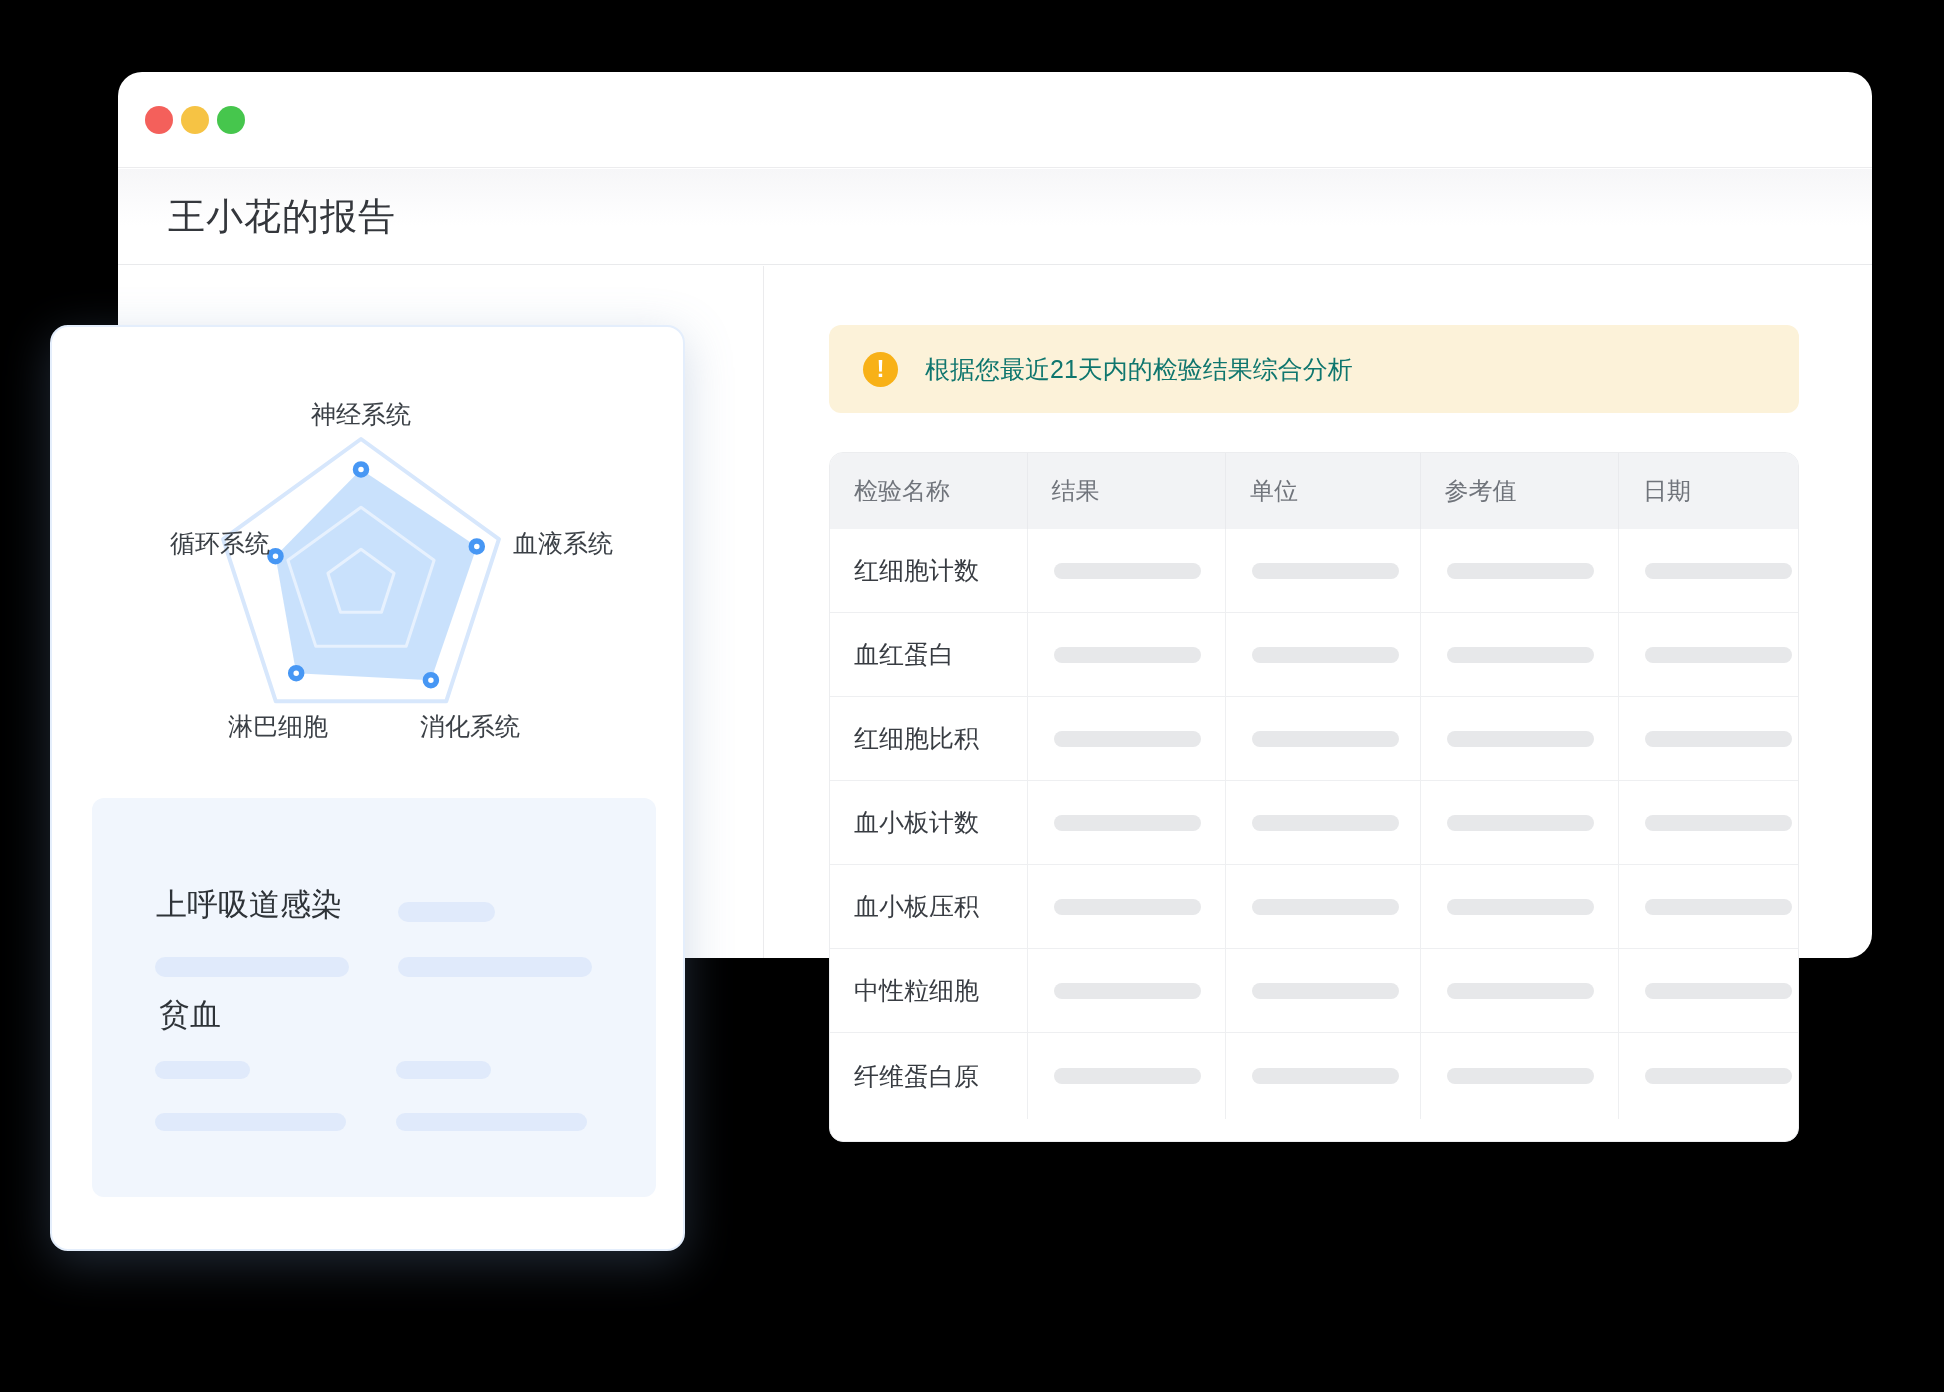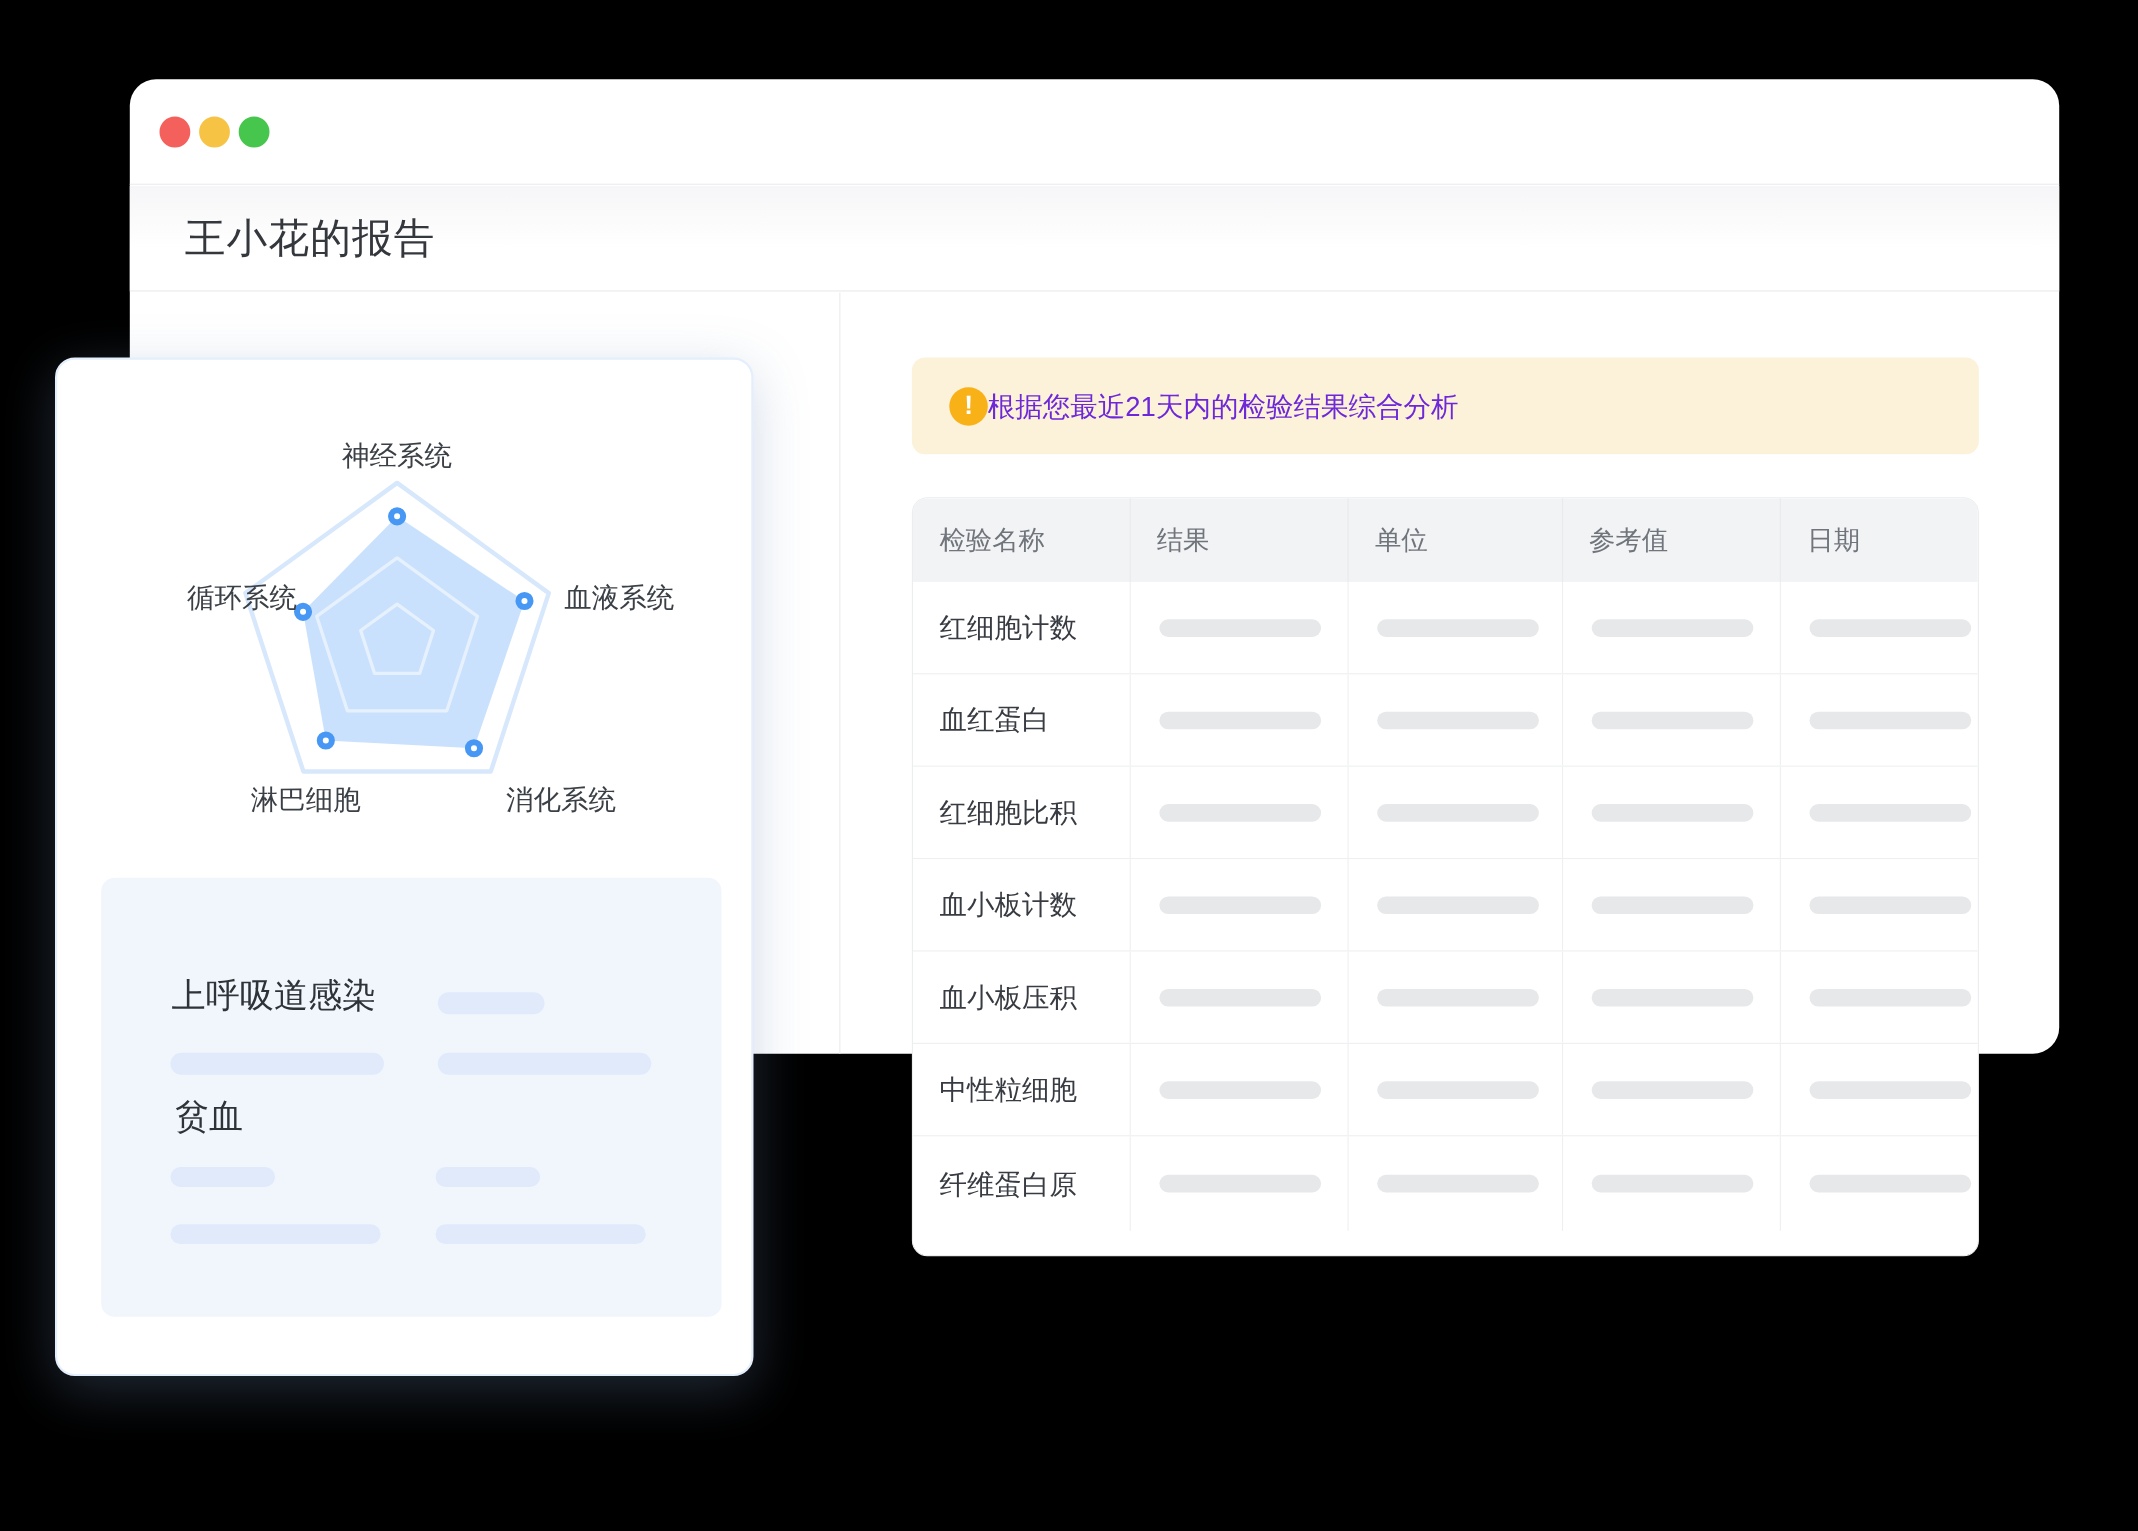--- a/index.html
+++ b/index.html
@@ -22,21 +22,21 @@
   .v-divider{position:absolute;left:645px;top:0;bottom:0;width:1px;background:#EBEBED;}
 
   
   .right-pane{position:absolute;left:646px;top:0;right:0;bottom:0;
     padding:59px 73px 0 65px;box-sizing:border-box;}
   .notice{height:88px;background:#FCF2D9;border-radius:12px;
     display:flex;align-items:center;}
   .notice-icon{width:35px;height:35px;border-radius:50%;background:#F8B117;
     margin-left:34px;flex:0 0 auto;display:flex;align-items:center;justify-content:center;
     color:#fff;font-size:24px;font-weight:700;line-height:1;}
-  .notice-text{font-size:25px;color:#6d28d9;}
+  .notice-text{margin-left:27px;font-size:25px;color:#0f766e;}
 
   .table-card{margin-top:39px;border:1px solid #ECEDEF;border-radius:14px;
     overflow:hidden;background:#fff;padding-bottom:22px;}
   .thead,.trow{display:grid;grid-template-columns:20.3% 20.5% 20.1% 20.5% 18.6%;}
   .thead{background:#F2F3F5;height:76px;}
   .hcell{display:flex;align-items:center;padding-left:24px;font-size:24px;color:#70747B;
     border-left:1px solid #E9EAED;box-sizing:border-box;}
   .hcell:first-child{border-left:none;}
   .trow{height:83px;border-top:1px solid #EEEFF1;}
   .trow:first-child{border-top:none;}
@@ -53,21 +53,21 @@
   svg.radar{position:absolute;left:0;top:0;}
   .ring-outer{fill:none;stroke:#D7E7FC;stroke-width:4;stroke-linejoin:round;}
   .data-poly{fill:rgba(77,154,245,0.30);}
   .ring-inner{fill:none;stroke:rgba(255,255,255,0.55);stroke-width:3;stroke-linejoin:round;}
   .marker{fill:#fff;stroke:#4797F4;stroke-width:5.5;}
   .axis-label{position:absolute;font-size:25px;color:#3B4046;white-space:nowrap;}
   .axis-top{left:309px;top:71px;transform:translateX(-50%);}
   .axis-right{left:461px;top:200px;}
   .axis-left{right:480px;top:200px;}
   .axis-bl{left:226px;top:383px;transform:translateX(-50%);}
-  .axis-br{left:418px;top:383px;transform:translateX(-50%);margin-left:40px;}
+  .axis-br{left:418px;top:383px;transform:translateX(-50%);}
 
   .diag-box{position:absolute;left:40px;top:471px;width:564px;height:399px;
     background:#F1F6FD;border-radius:12px;}
   .diag-title{position:absolute;font-size:31px;font-weight:500;color:#2E3338;white-space:nowrap;}
   .dt-1{left:64px;top:86px;}
   .dt-2{left:67px;top:196px;}
   .pill-blue{position:absolute;background:#E0EAFB;border-radius:10px;height:20px;}
   .pb-a {left:306px;top:104px;width:97px;}
   .pb-b1{left:63px; top:159px;width:194px;}
   .pb-b2{left:306px;top:159px;width:194px;}

